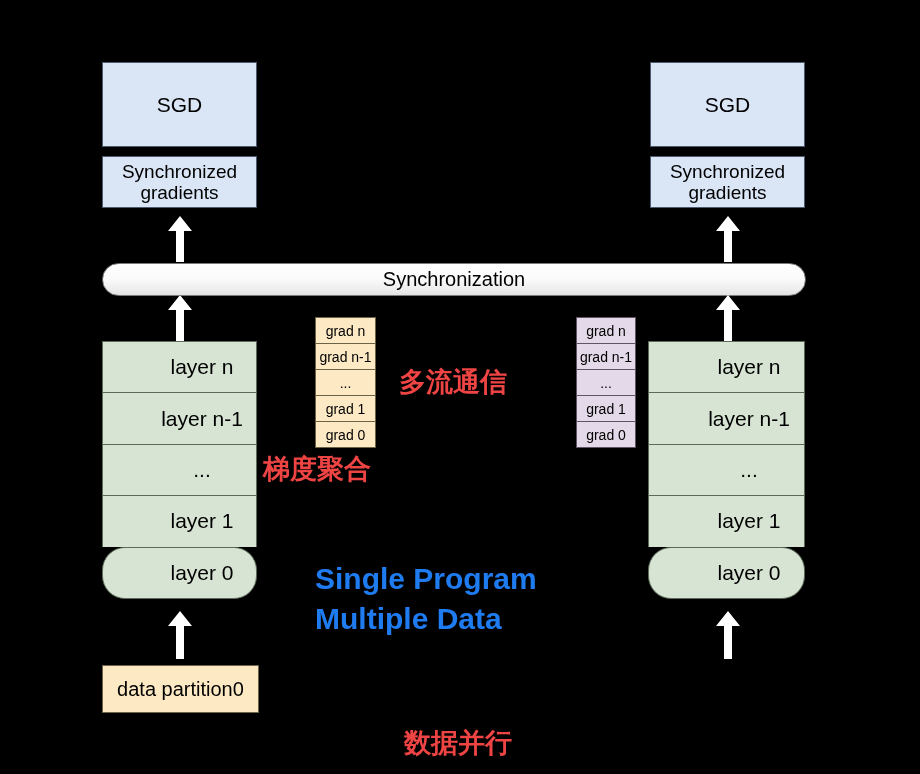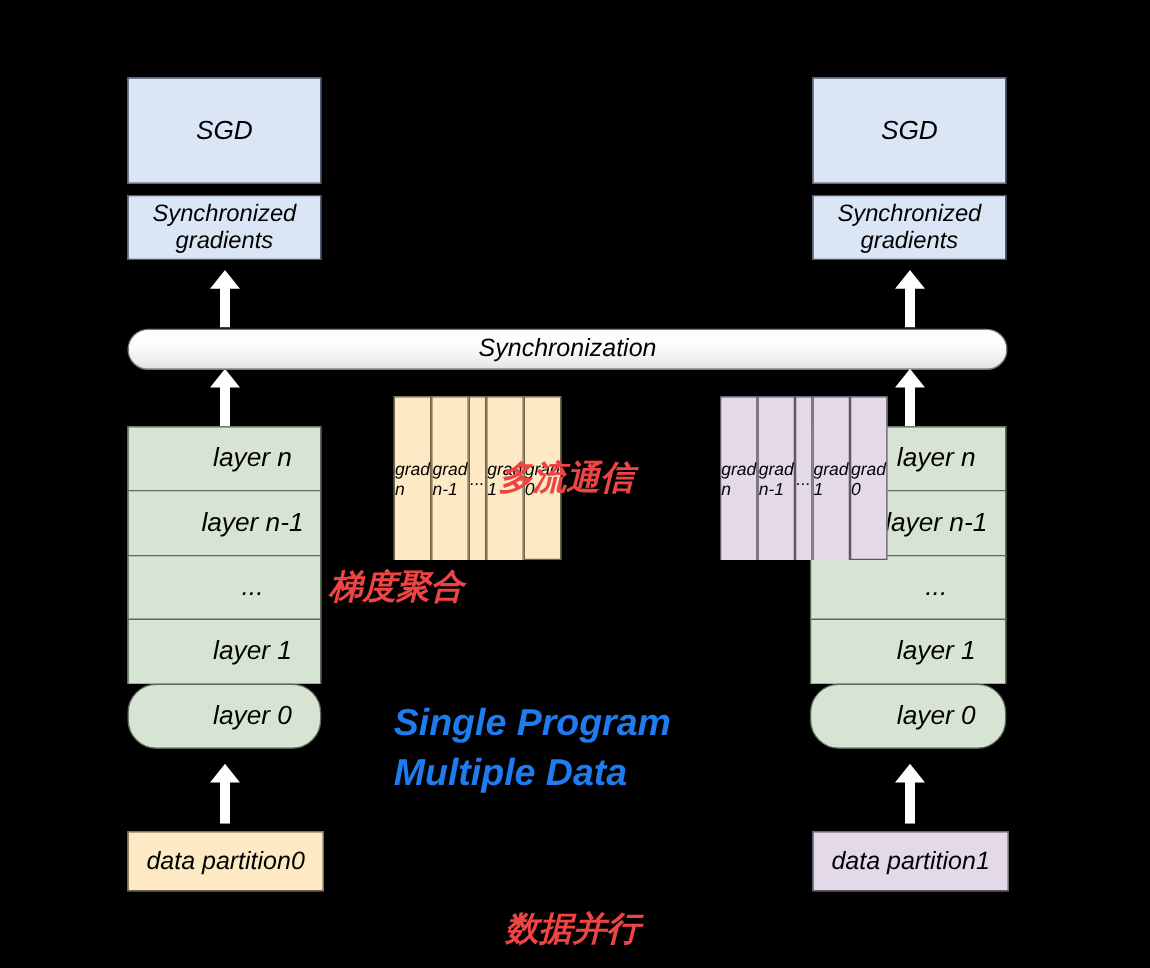--- a/index.html
+++ b/index.html
@@ -14,21 +14,20 @@
     overflow: hidden;
     font-family: "Liberation Sans", sans-serif;
     -webkit-font-smoothing: antialiased;
   }
   #canvas {
     position: absolute;
     left: 0; top: 0;
     width: 920px;
     height: 774px;
     background: #000000;
-    font-style: italic;
   }
   .abs { position: absolute; box-sizing: border-box; }
 
   
   .node {
     display: flex;
     align-items: center;
     justify-content: center;
     text-align: center;
     color: #000000;
@@ -72,21 +71,21 @@
     color: #000000;
     display: flex;
     align-items: center;
     justify-content: center;
     flex: 1 1 0;
     padding-left: 45px;
   }
   .layer-cell:last-child { border-bottom: 1px solid #5b6b58; border-radius: 23px; }
 
   
-  .grad-stack { display: flex; flex-direction: row; padding-left: 44px; }
+  .grad-stack { display: flex; flex-direction: column; padding-left: 44px; }
   .grad-cell {
     border: 1px solid #6d6346;
     border-bottom: none;
     font-size: 14px;
     color: #000000;
     display: flex;
     align-items: center;
     justify-content: center;
     flex: 1 1 0;
   }
@@ -225,23 +224,20 @@
       </div>
     <div class="layer-cell">
         <span>layer 0</span>
       </div>
   </div>
 
   <svg class="abs arrow-up" style="left:713px; top:611px;" width="30" height="48" viewBox="0 0 30 48">
     <polygon points="15,0 27,15 19,15 19,48 11,48 11,15 3,15" fill="#ffffff"></polygon>
   </svg>
 
-  <div class="abs part-box purple" style="left:650px; top:665px; width:157px; height:48px;">
-    <span>data partition1</span>
-  </div>
 
   <div class="abs grad-stack purple" style="left:532px; top:317px; width:104px; height:131px;">
     <div class="grad-cell">
         <span>grad n</span>
       </div>
     <div class="grad-cell">
         <span>grad n-1</span>
       </div>
     <div class="grad-cell">
         <span>...</span>

